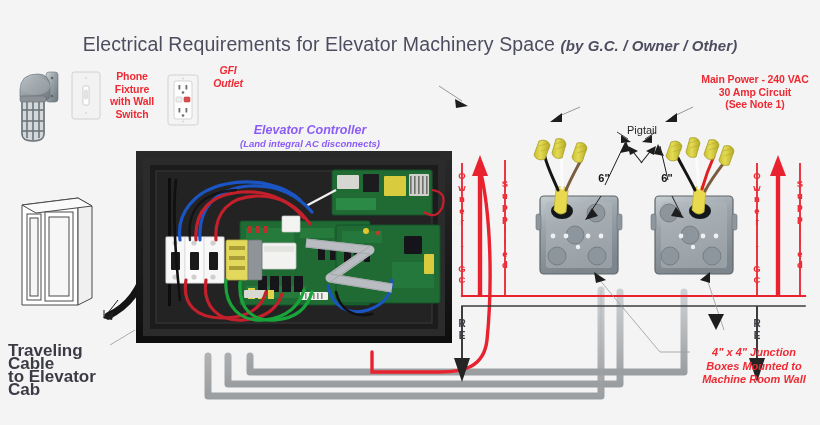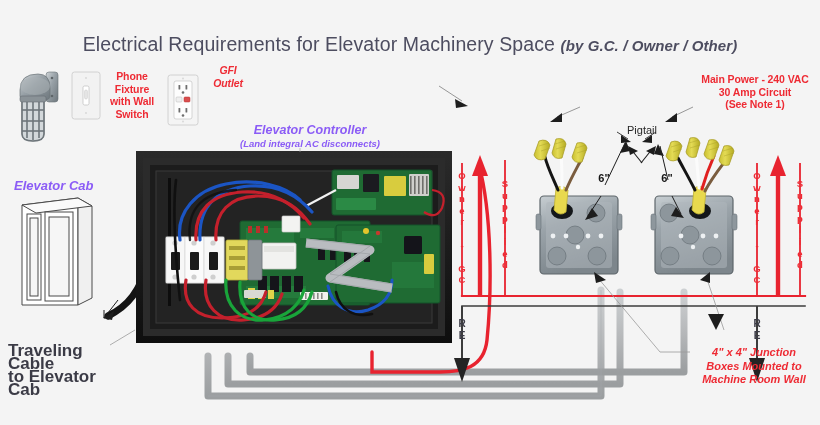--- a/index.html
+++ b/index.html
@@ -532,21 +532,20 @@
 
   <div style="position:absolute;left:613px;top:124px;width:58px;text-align:center;color:#262626;font-size:11px;font-weight:normal;">Pigtail</div>
 
   <div style="position:absolute;left:592px;top:172px;width:24px;text-align:center;color:#141414;font-size:11px;font-weight:bold;">6"</div>
 
   <div style="position:absolute;left:655px;top:172px;width:24px;text-align:center;color:#141414;font-size:11px;font-weight:bold;">6"</div>
 
   <div class="cap-ital" style="left:215px;top:123px;width:190px;font-size:12.5px;">Elevator Controller</div>
   <div class="cap-ital" style="left:205px;top:138px;width:210px;font-size:9.5px;">(Land integral AC disconnects)</div>
 
-  <div class="cap-ital" style="left:14px;top:178px;width:110px;font-size:13px;text-align:left;">Elevator Cab</div>
 
   <div class="lbl-dark" style="left:8px;top:344px;width:110px;">Traveling Cable
 to Elevator Cab</div>
 
   <div class="jb-label" style="left:684px;top:346px;width:140px;">4" x 4" Junction
 Boxes Mounted to
 Machine Room Wall</div>
 
   <div class="vert" style="left:456px;top:170px;">
       <span>O</span>

